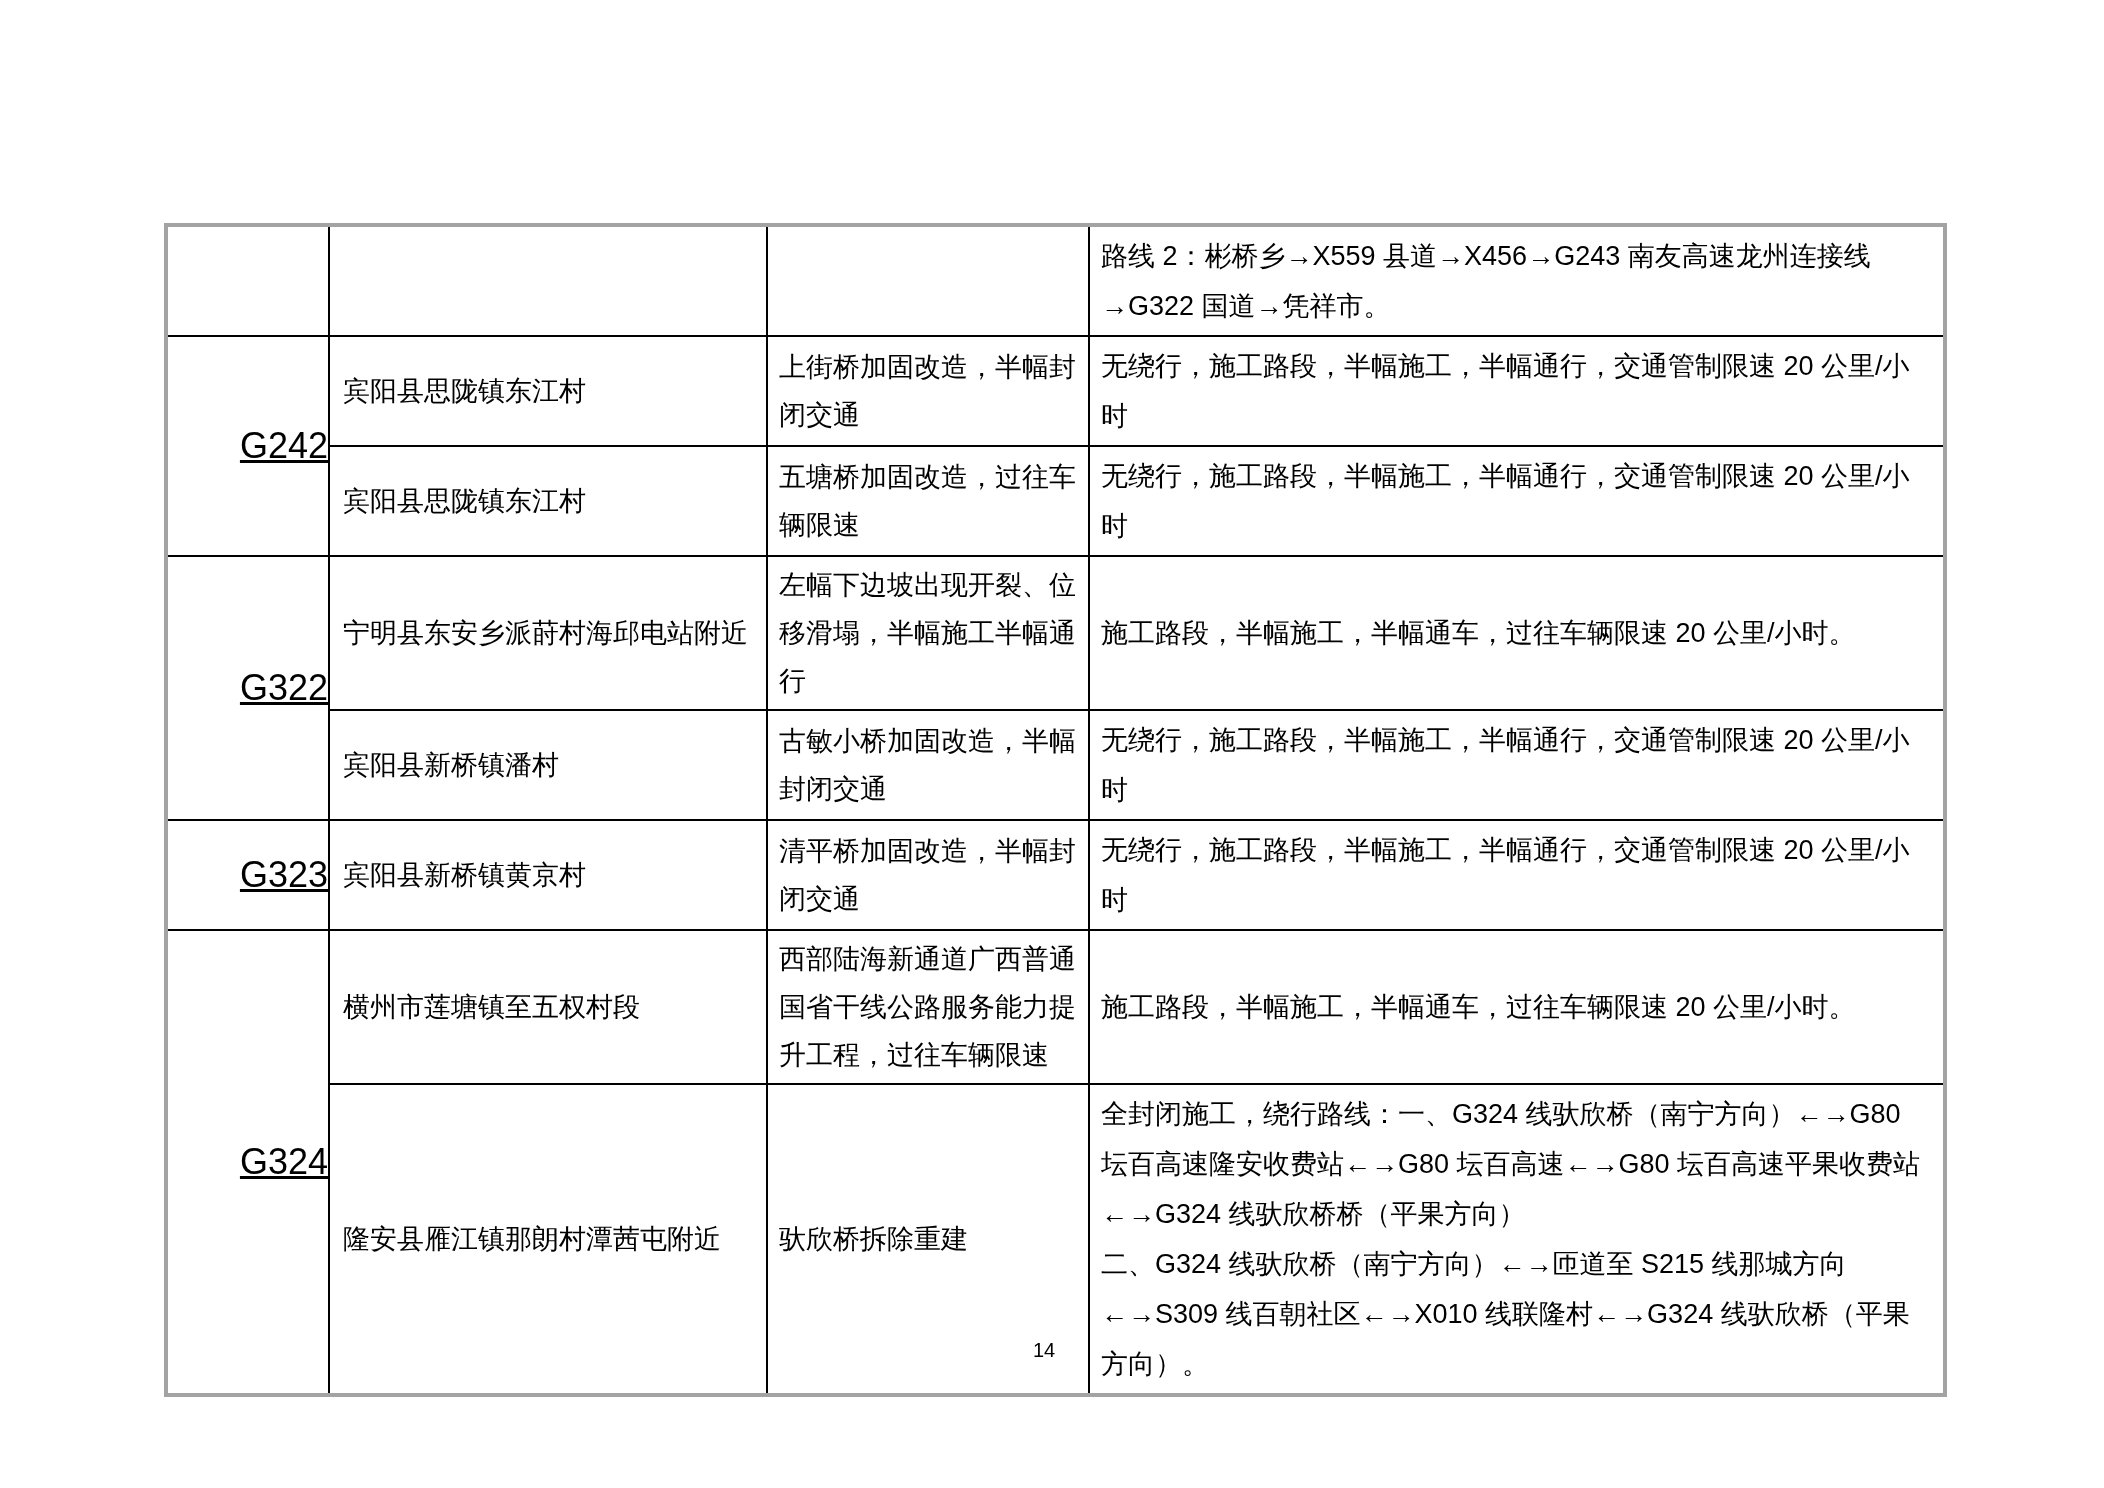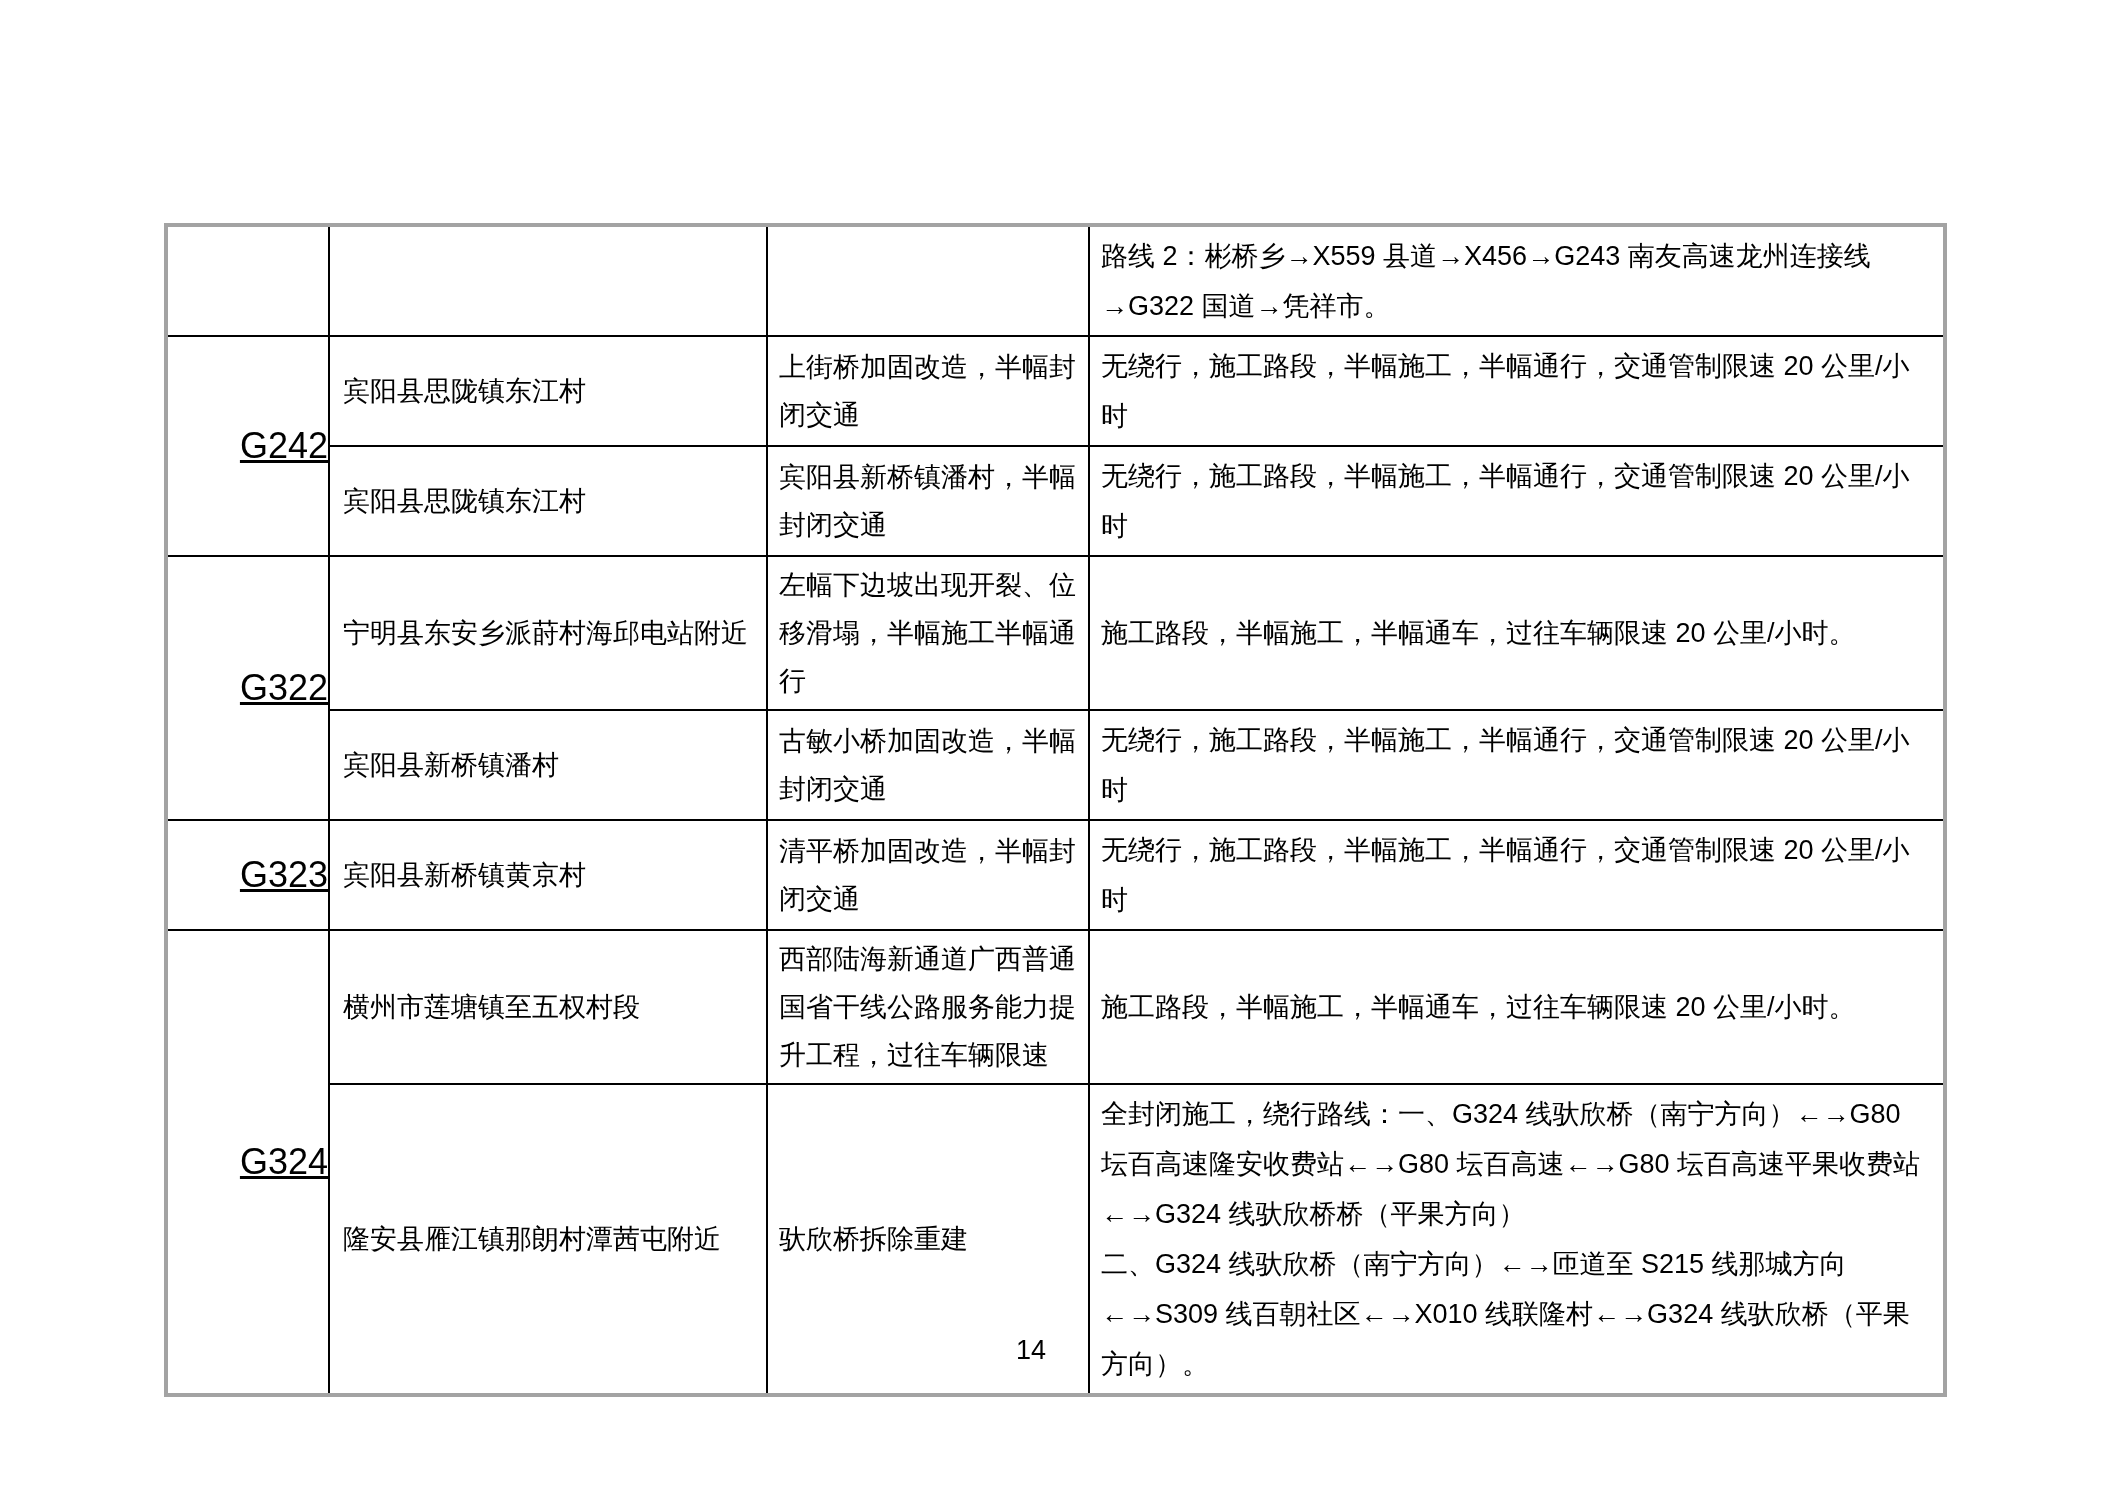--- a/index.html
+++ b/index.html
@@ -31,22 +31,22 @@
   td.c4{padding:4px 8px 4px 11px;line-height:50px;}
   tr.h-r1{height:100px;}
   tr.h-r2{height:97px;}
   tr.h-r3{height:97px;}
   tr.h-r4{height:154px;}
   tr.h-r5{height:90px;}
   tr.h-r6{height:97px;}
   tr.h-r7{height:143px;}
   tr.h-r8{height:250px;}
   .page-number{
-    position:absolute;top:1334px;left:3px;width:2056px;
-    text-align:center;font-size:27px;line-height:32px;
+    position:absolute;top:1334px;left:16px;width:2056px;
+    text-align:center;font-size:20px;line-height:32px;
   }
 </style>
 </head>
 <body>
 
 <div>
 
   <table class="doc-table">
     <colgroup>
       <col class="w1">
@@ -63,21 +63,21 @@
       </tr>
 
       <tr class="h-r2">
         <td class="c1" rowspan="2">G242</td>
         <td class="c2">宾阳县思陇镇东江村</td>
         <td class="c3">上街桥加固改造，半幅封闭交通</td>
         <td class="c4">无绕行，施工路段，半幅施工，半幅通行，交通管制限速 20 公里/小时</td>
       </tr>
       <tr class="h-r3">
         <td class="c2">宾阳县思陇镇东江村</td>
-        <td class="c3">宾阳县新桥镇潘村，半幅封闭交通</td>
+        <td class="c3">五塘桥加固改造，过往车辆限速</td>
         <td class="c4">无绕行，施工路段，半幅施工，半幅通行，交通管制限速 20 公里/小时</td>
       </tr>
 
       <tr class="h-r4">
         <td class="c1" rowspan="2">G322</td>
         <td class="c2">宁明县东安乡派莳村海邱电站附近</td>
         <td class="c3">左幅下边坡出现开裂、位移滑塌，半幅施工半幅通行</td>
         <td class="c4">施工路段，半幅施工，半幅通车，过往车辆限速 20 公里/小时。</td>
       </tr>
       <tr class="h-r5">

